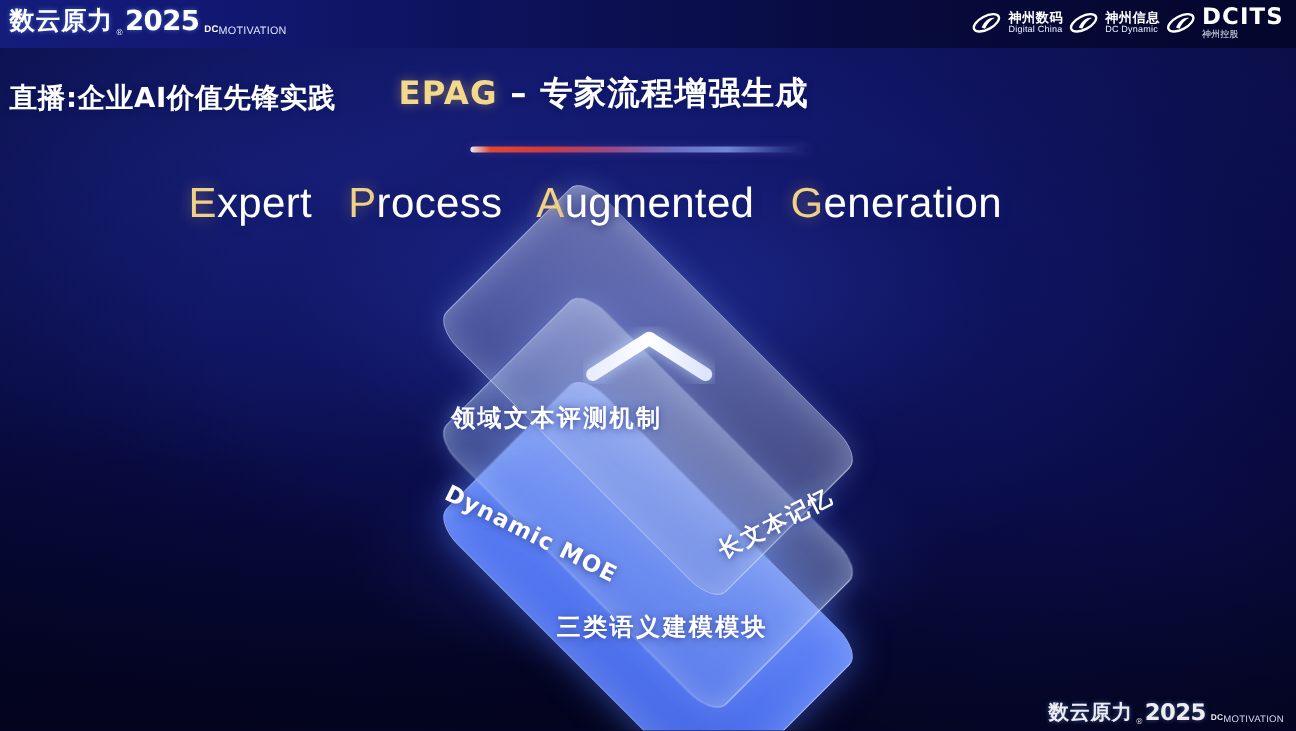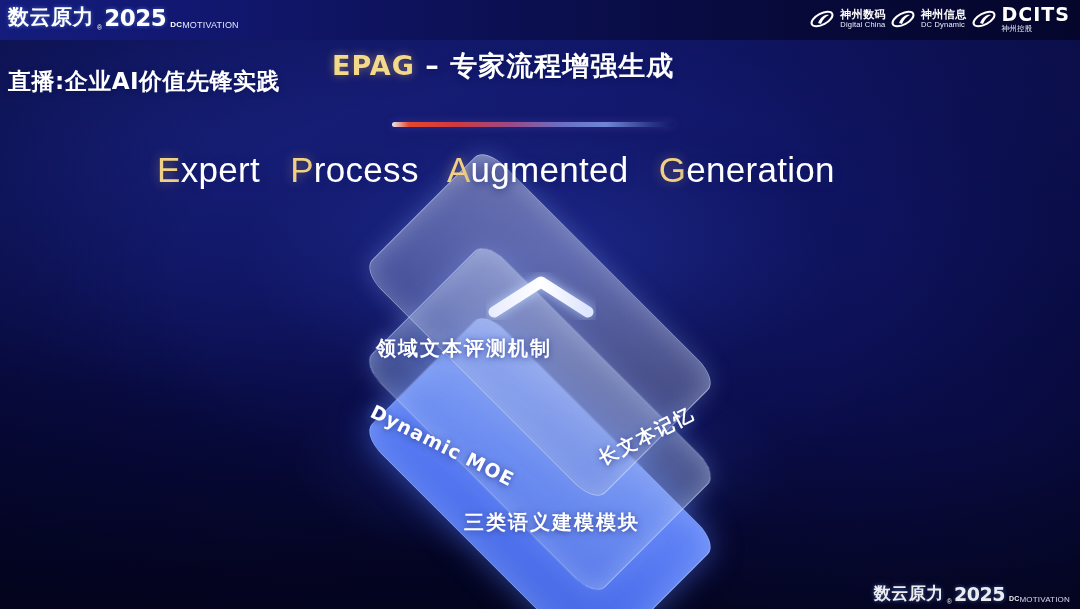--- a/index.html
+++ b/index.html
@@ -86,21 +86,21 @@
   .partner{ display:flex; align-items:center; gap:5px; }
   .swoosh{ width:26px; height:22px; flex:0 0 auto; }
   .p-txt{ display:flex; flex-direction:column; line-height:1.05; }
   .p-cn{ font-family:"DejaVu Sans","Liberation Sans",sans-serif;
          font-size:11px; font-weight:bold; color:#fff; letter-spacing:.4px;}
   .p-en{ font-size:7.5px; color:#eef2ff; letter-spacing:.2px; font-weight:normal;}
   .p-cn.big{ font-size:19px; letter-spacing:1px; }
 
   
   #headline{
-    position:absolute; left:332px; top:48px; z-index:7;
+    position:absolute; left:332px; top:60px; z-index:7;
     font-family:"DejaVu Sans","Liberation Sans",sans-serif;
     font-size:27px; font-weight:bold; white-space:nowrap;
     letter-spacing:1px;
   }
   #headline .gold{
     color:#f3d98a;
     text-shadow:0 0 10px rgba(243,200,110,.45);
   }
   #headline .wht{ color:#ffffff; text-shadow:0 1px 6px rgba(10,20,90,.8);}
 

